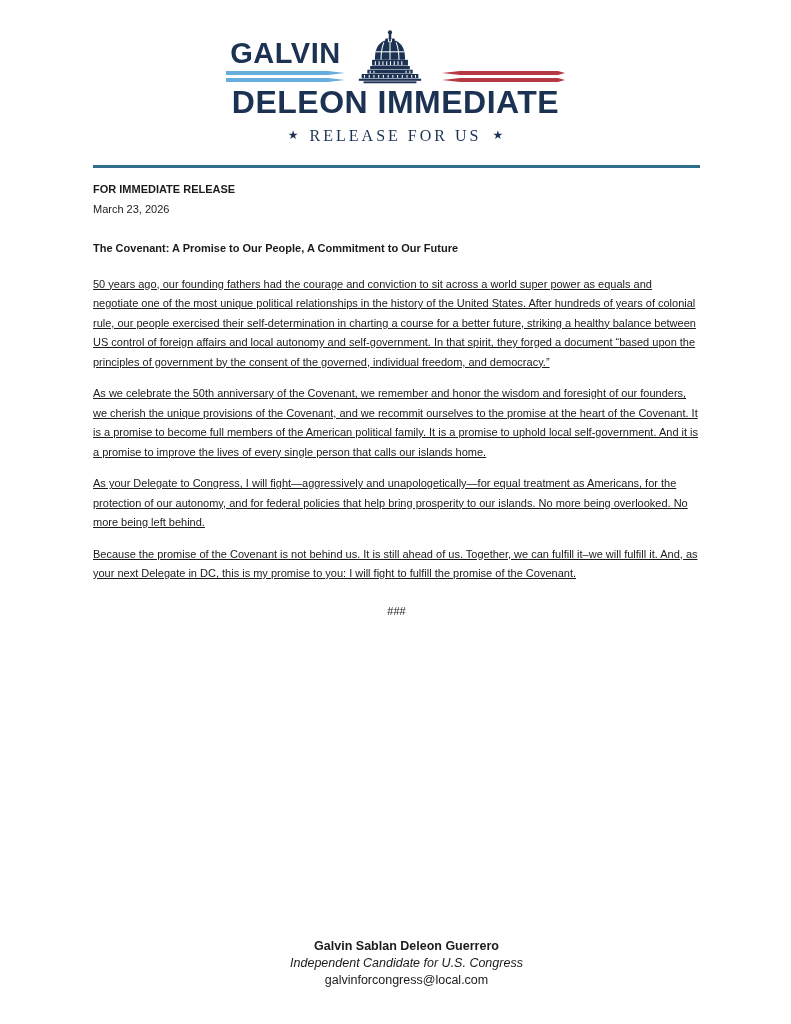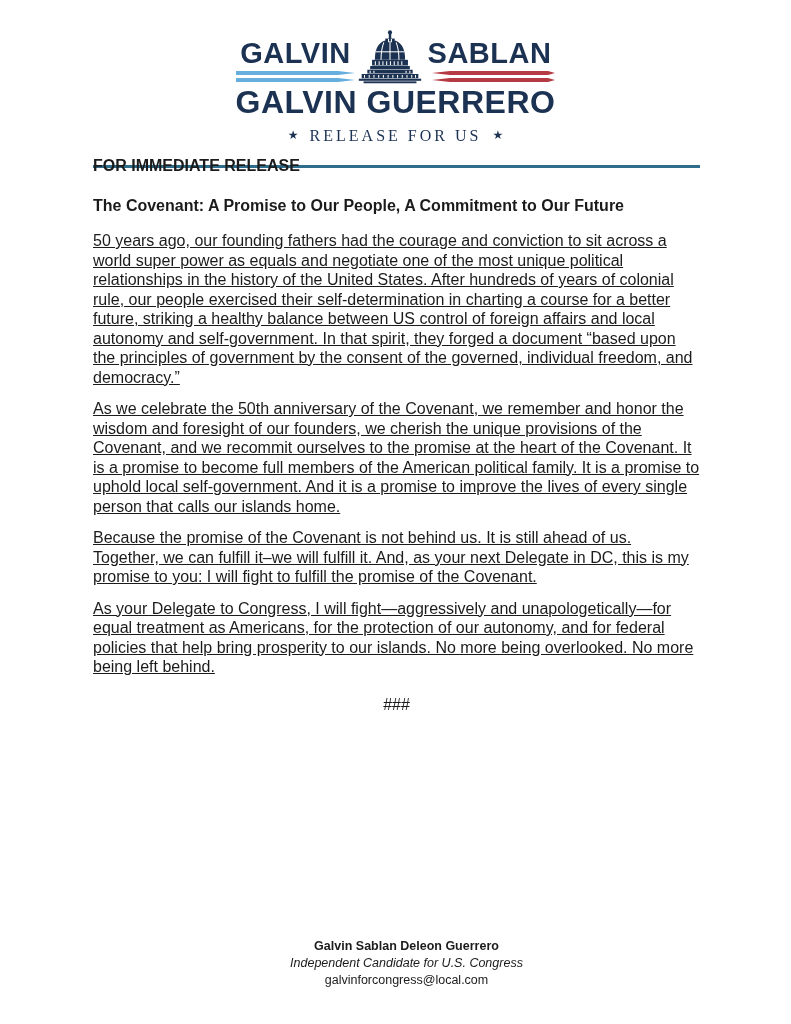--- a/index.html
+++ b/index.html
@@ -5,40 +5,40 @@
   html,body { margin:0; padding:0; background:#e8e8e8; }
   .page {
     position:relative; width:791px; height:1024px; margin:0 auto;
     background:#ffffff; overflow:hidden;
     font-family:"Liberation Sans", sans-serif; color:#1b1b1b;
   }
 
   
   .logo-block { position:absolute; top:28px; left:0; width:100%;
     display:flex; flex-direction:column; align-items:center; }
-  .logo-row1 { display:flex; align-items:flex-end; }
+  .logo-row1 { display:flex; align-items:flex-end; gap:10px; }
   .logo-name { display:flex; flex-direction:column; align-items:center; }
   .logo-name .nm { font-size:29px; font-weight:800; line-height:1;
     letter-spacing:0.5px; color:#1c3252; }
   .stripes { display:block; margin-top:3px; }
   .capitol { margin-bottom:-4px; }
   .logo-bottom { font-size:32px; font-weight:800; color:#1c3252;
     line-height:1; margin-top:4px; letter-spacing:0.5px; }
   .tagline { margin-top:9px; color:#1c3252;
     font-family:"Liberation Serif", serif; font-size:16px; letter-spacing:3px;
     display:flex; align-items:center; gap:11px; }
   .tagline .star { font-size:12px; letter-spacing:0; position:relative; top:-1px; }
 
   
   .divider { position:absolute; top:165px; left:93px; width:607px; height:3px;
     background:#2f6d8d; }
 
   
-  .content { position:absolute; top:156px; left:93px; width:607px;
-    font-size:16px; line-height:19.5px; }
+  .content { position:absolute; top:180px; left:93px; width:607px;
+    font-size:11px; line-height:19.5px; }
   .release-label { font-weight:bold; }
   .headline { font-weight:bold; text-align:left; margin:20px 0 0 0; }
   .para { margin:12px 0 0 0;text-decoration:underline; }
   .para.first { margin-top:16px; }
   .end-mark { text-align:center; margin-top:18px; }
 
   
   .footer { position:absolute; top:938px; left:0; width:100%;
     text-align:center; font-size:12.5px; line-height:17px; color:#1b1b1b;padding-left:11px; }
   .footer-name { font-weight:bold; }
@@ -79,48 +79,48 @@
           <path d="M29.5,14.5 C27.5,19.5 26.5,26 26.5,33"></path>
           <path d="M42.5,14.5 C44.5,19.5 45.5,26 45.5,33"></path>
           <path d="M21,24.5 H51"></path>
           <path d="M20.5,34.5 v4 M24.5,34.5 v4 M28.5,34.5 v4 M32.5,34.5 v4 M36.5,34.5 v4 M40.5,34.5 v4 M44.5,34.5 v4 M48.5,34.5 v4"></path>
           <path d="M15,44.5 v2.5 M19,44.5 v2.5 M53,44.5 v2.5 M57,44.5 v2.5"></path>
           <path d="M9,49 v3 M14,49 v3 M19,49 v3 M24,49 v3 M29,49 v3 M34,49 v3 M39,49 v3 M44,49 v3 M49,49 v3 M54,49 v3 M59,49 v3 M63,49 v3"></path>
         </g>
       </svg>
 
       <div class="logo-name">
-        <span class="nm">SABLAN</span>
         <svg class="stripes" width="132" height="11" viewBox="0 0 132 11">
           <polygon points="26,0 124,0 131,2 124,4 26,4 8,2" fill="#b53a43"></polygon>
           <polygon points="26,7 124,7 131,9 124,11 26,11 8,9" fill="#b53a43"></polygon>
         </svg>
       </div>
     </div>
 
-    <div class="logo-bottom">GALVIN GUERRERO</div>
+    <div class="logo-bottom">DELEON IMMEDIATE</div>
 
     <div class="tagline">
       <span class="star">★</span>
       <span>RELEASE FOR US</span>
       <span class="star">★</span>
     </div>
   </div>
 
   <div class="divider"></div>
 
   <div class="content">
     <div class="release-label">FOR IMMEDIATE RELEASE</div>
+    <div class="release-date">March 23, 2026</div>
 
     <div class="headline">The Covenant: A Promise to Our People, A Commitment to Our Future</div>
 
     <p class="para first">50 years ago, our founding fathers had the courage and conviction to sit across a world super power as equals and negotiate one of the most unique political relationships in the history of the United States. After hundreds of years of colonial rule, our people exercised their self-determination in charting a course for a better future, striking a healthy balance between US control of foreign affairs and local autonomy and self-government. In that spirit, they forged a document “based upon the principles of government by the consent of the governed, individual freedom, and democracy.”</p>
     <p class="para">As we celebrate the 50th anniversary of the Covenant, we remember and honor the wisdom and foresight of our founders, we cherish the unique provisions of the Covenant, and we recommit ourselves to the promise at the heart of the Covenant. It is a promise to become full members of the American political family. It is a promise to uphold local self-government. And it is a promise to improve the lives of every single person that calls our islands home.</p>
+    <p class="para">As your Delegate to Congress, I will fight—aggressively and unapologetically—for equal treatment as Americans, for the protection of our autonomy, and for federal policies that help bring prosperity to our islands. No more being overlooked. No more being left behind.</p>
     <p class="para">Because the promise of the Covenant is not behind us. It is still ahead of us. Together, we can fulfill it–we will fulfill it. And, as your next Delegate in DC, this is my promise to you: I will fight to fulfill the promise of the Covenant.</p>
-    <p class="para">As your Delegate to Congress, I will fight—aggressively and unapologetically—for equal treatment as Americans, for the protection of our autonomy, and for federal policies that help bring prosperity to our islands. No more being overlooked. No more being left behind.</p>
 
     <div class="end-mark">###</div>
   </div>
 
   <div class="footer">
     <div class="footer-name">Galvin Sablan Deleon Guerrero</div>
     <div class="footer-role">Independent Candidate for U.S. Congress</div>
     <div class="footer-email">galvinforcongress@local.com</div>
   </div>
 

